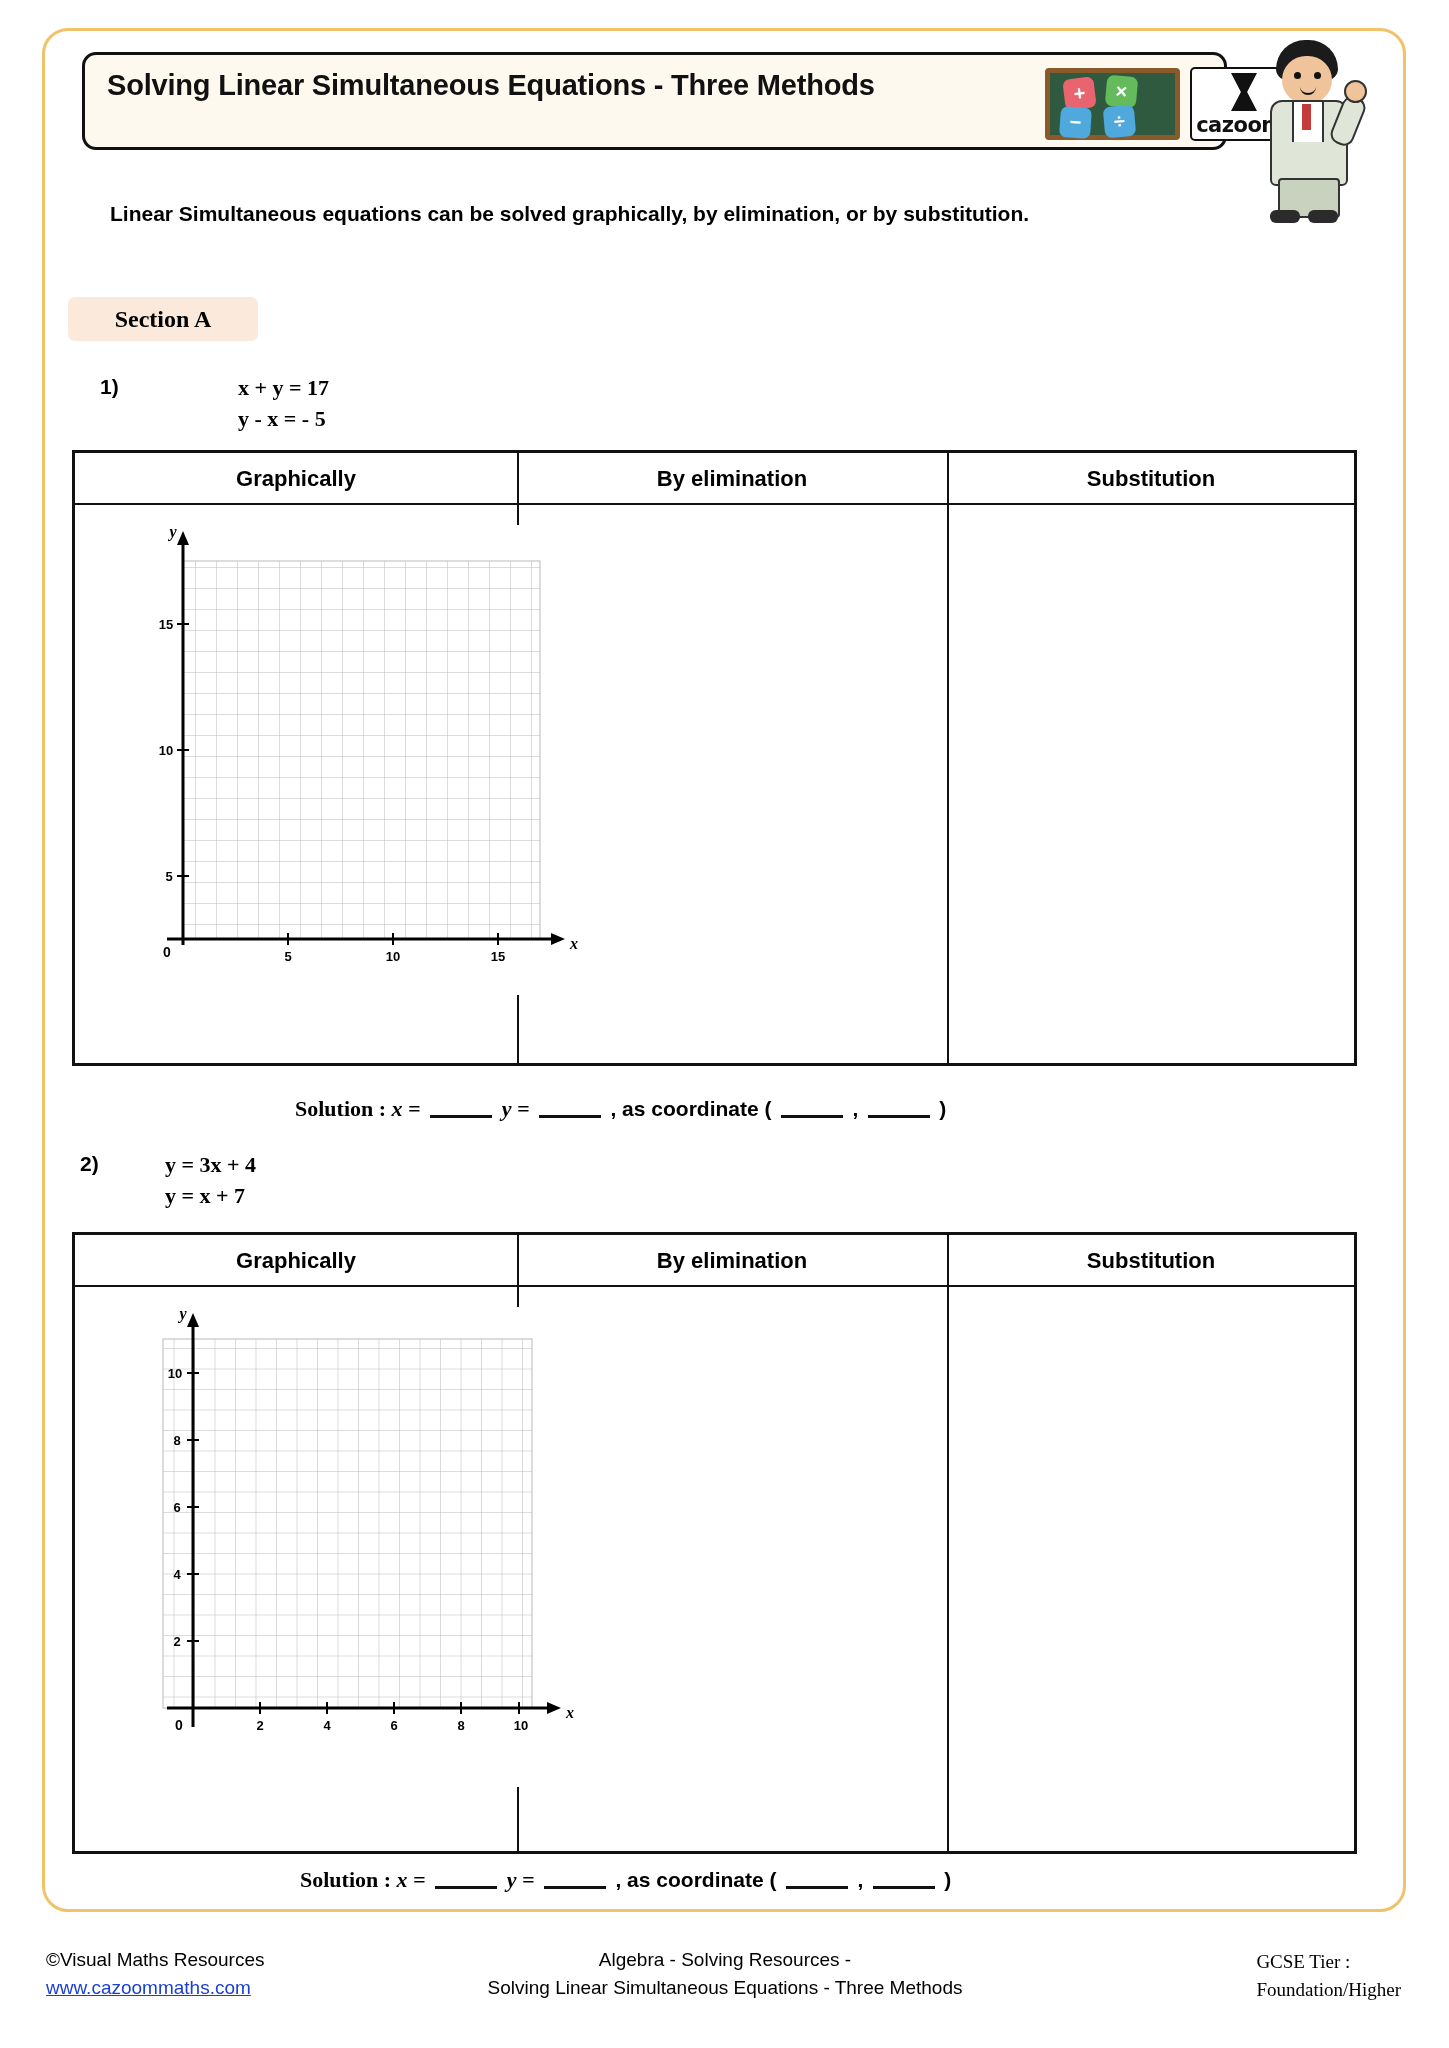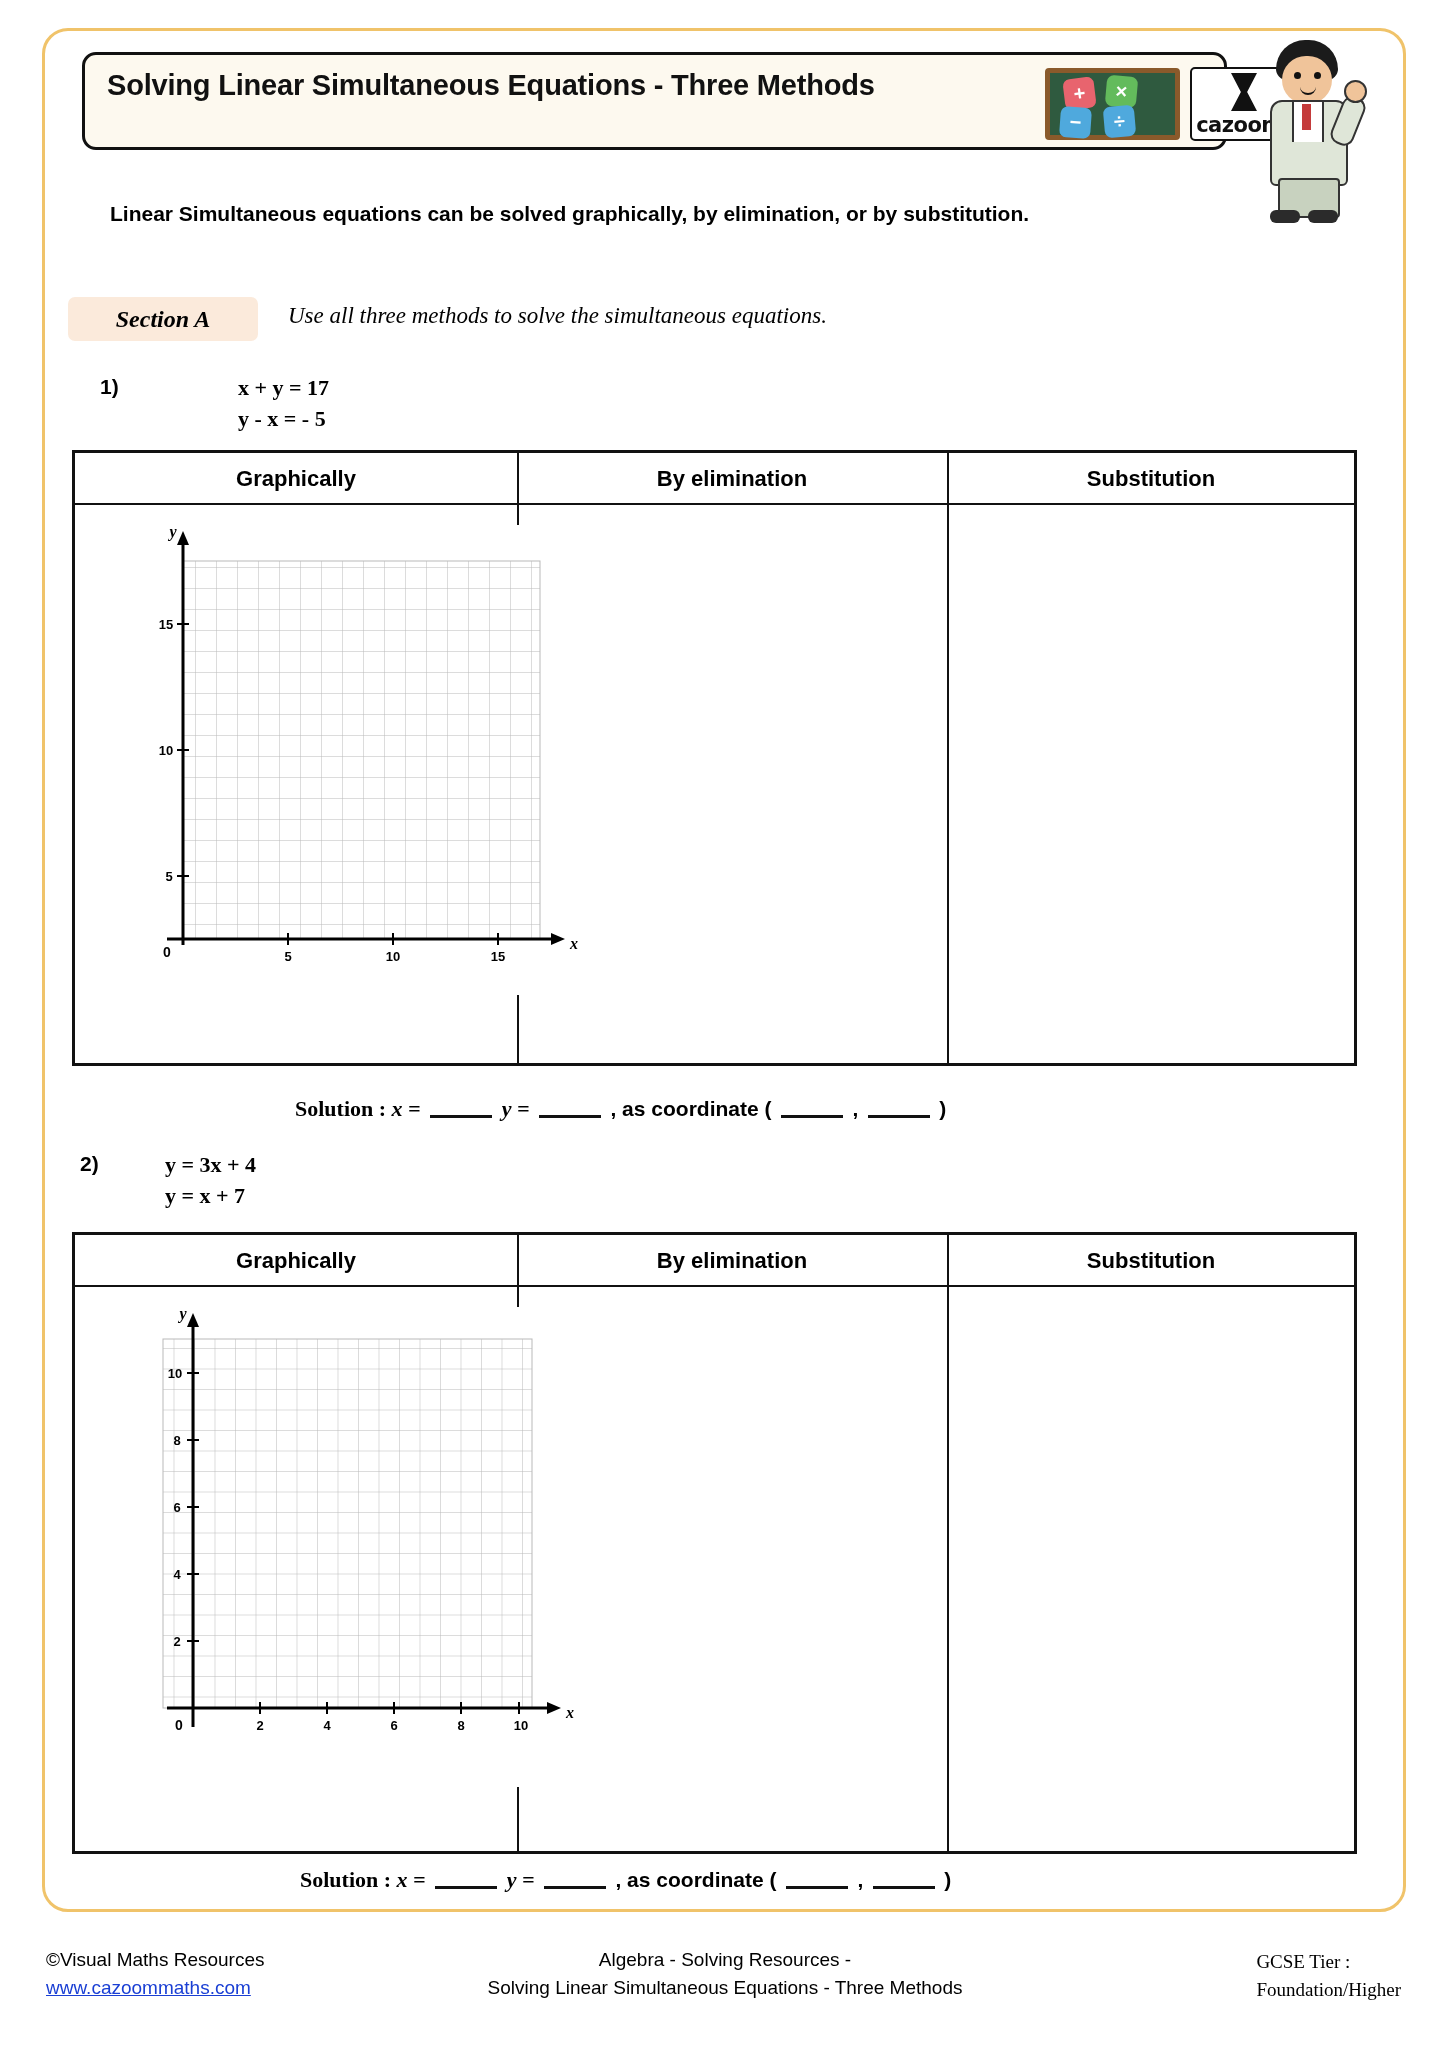--- a/index.html
+++ b/index.html
@@ -152,21 +152,20 @@
     background: #fbeadb;
     border-radius: 7px;
   }
   .section-pill span {
     display: block;
     text-align: center;
     line-height: 44px;
     font-family: "Liberation Serif", serif;
     font-size: 24px;
     font-weight: bold;
-    font-style: italic;
   }
   .section-instr {
     position: absolute;
     left: 288px;
     top: 303px;
     font-family: "Liberation Serif", serif;
     font-style: italic;
     font-size: 23px;
   }
 
@@ -288,21 +287,20 @@
     <div class="m-legs"></div>
     <div class="m-shoe l"></div>
     <div class="m-shoe r"></div>
   </div>
 
   <div class="intro">Linear Simultaneous equations can be solved graphically, by elimination, or by substitution.</div>
 
   <div class="section-pill">
     <span>Section A</span>
   </div>
-  <div class="section-instr">Use all three methods to solve the simultaneous equations.</div>
 
   <div class="q-num" style="left:100px; top:375px;">1)</div>
   <div class="q-eq" style="left:190px; top:372px;margin-left:48px;">
     <div>x + y = 17</div>
     <div>y - x = - 5</div>
   </div>
 
   <div class="work-table" style="left:72px; top:450px; width:1285px; height:616px;">
     <div class="wt-head"></div>
     <div class="wt-col-label" style="left:0px; width:442px;">Graphically</div>

